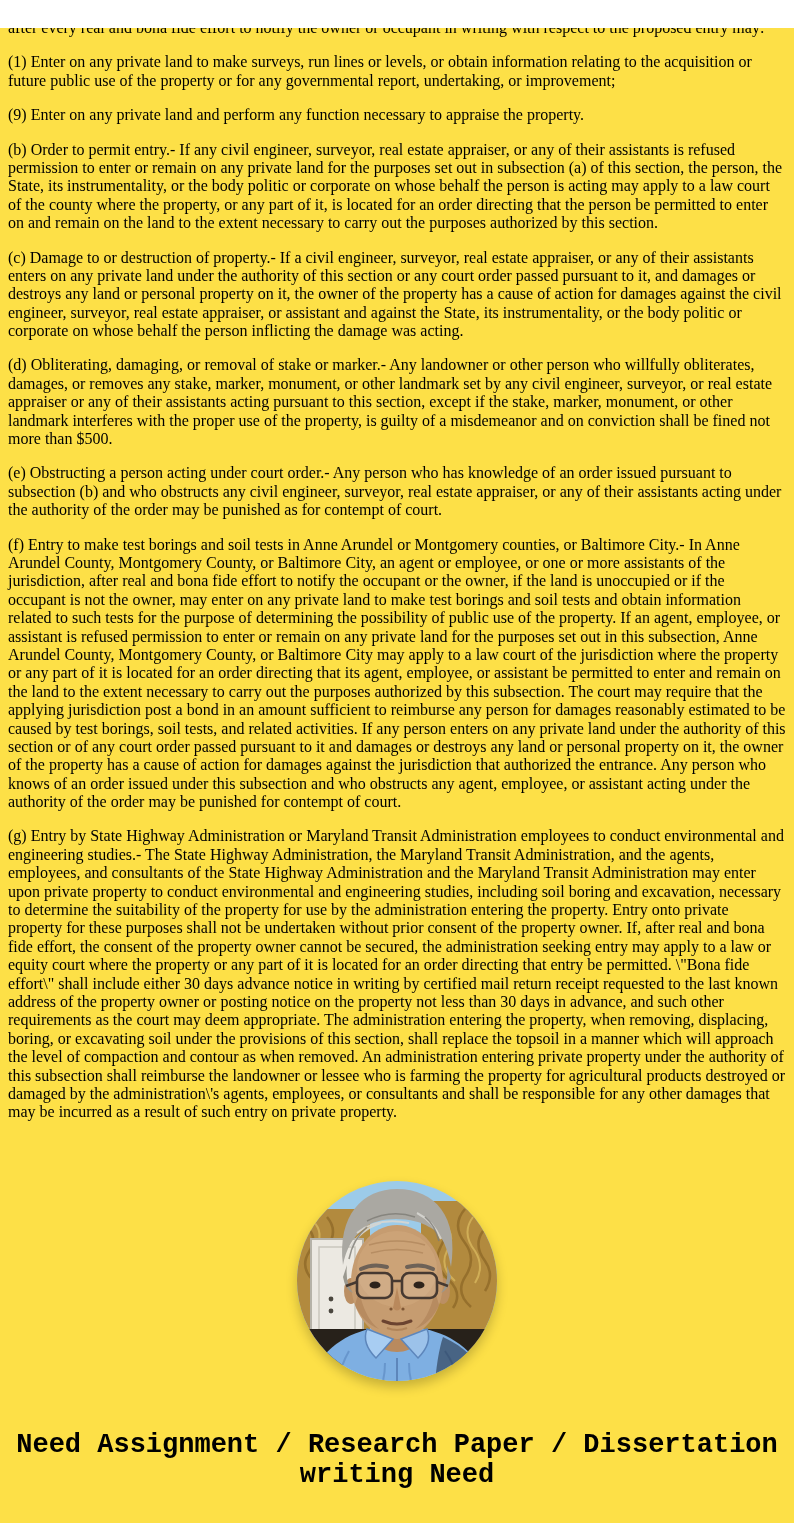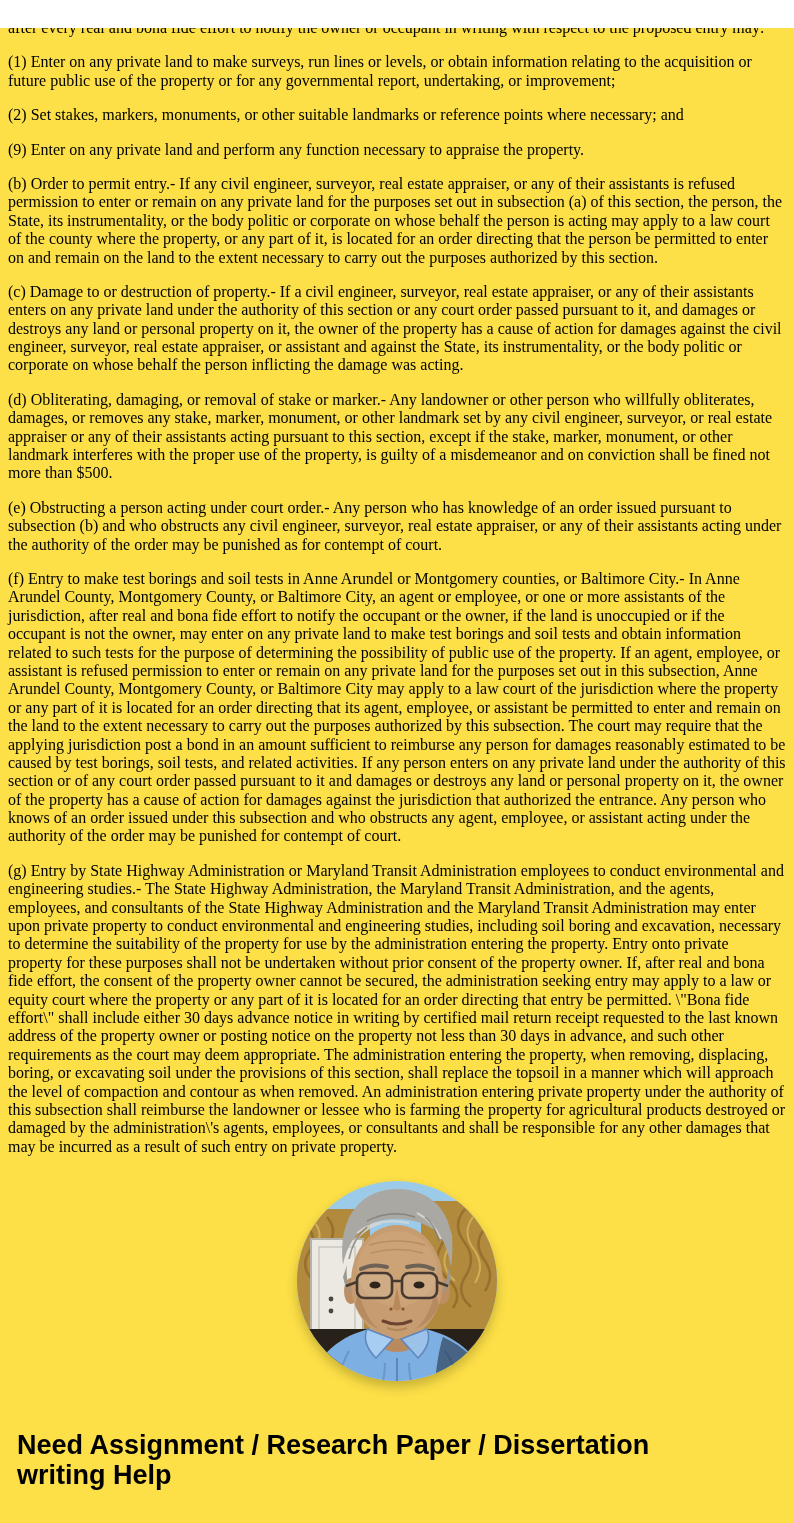--- a/index.html
+++ b/index.html
@@ -32,39 +32,38 @@
     width: 200px;
     height: 200px;
     border-radius: 50%;
     overflow: hidden;
     box-shadow: 0 6px 12px rgba(0,0,0,0.22);
   }
   .avatar-wrap svg { display: block; width: 200px; height: 200px; }
   .footer {
     position: absolute;
     top: 1402px;
-    left: 17px;
+    left: 0;
     right: 0;
-    text-align: left;
-    font-family: Liberation Sans, sans-serif;
+    text-align: center;
+    font-family: Liberation Mono, monospace;
     font-weight: bold;
     font-size: 27px;
     line-height: 30px;
     color: #000000;
   }
 </style>
 </head>
 <body>
 
 <div class="page">
 
   <div class="doc">
     <p class="intro-clipped">after every real and bona fide effort to notify the owner or occupant in writing with respect to the proposed entry may:</p>
     <p>(1) Enter on any private land to make surveys, run lines or levels, or obtain information relating to the acquisition or future public use of the property or for any governmental report, undertaking, or improvement;</p>
-    <p>(2) Set stakes, markers, monuments, or other suitable landmarks or reference points where necessary; and</p>
     <p>(9) Enter on any private land and perform any function necessary to appraise the property.</p>
     <p>(b) Order to permit entry.- If any civil engineer, surveyor, real estate appraiser, or any of their assistants is refused permission to enter or remain on any private land for the purposes set out in subsection (a) of this section, the person, the State, its instrumentality, or the body politic or corporate on whose behalf the person is acting may apply to a law court of the county where the property, or any part of it, is located for an order directing that the person be permitted to enter on and remain on the land to the extent necessary to carry out the purposes authorized by this section.</p>
     <p>(c) Damage to or destruction of property.- If a civil engineer, surveyor, real estate appraiser, or any of their assistants enters on any private land under the authority of this section or any court order passed pursuant to it, and damages or destroys any land or personal property on it, the owner of the property has a cause of action for damages against the civil engineer, surveyor, real estate appraiser, or assistant and against the State, its instrumentality, or the body politic or corporate on whose behalf the person inflicting the damage was acting.</p>
     <p>(d) Obliterating, damaging, or removal of stake or marker.- Any landowner or other person who willfully obliterates, damages, or removes any stake, marker, monument, or other landmark set by any civil engineer, surveyor, or real estate appraiser or any of their assistants acting pursuant to this section, except if the stake, marker, monument, or other landmark interferes with the proper use of the property, is guilty of a misdemeanor and on conviction shall be fined not more than $500.</p>
     <p>(e) Obstructing a person acting under court order.- Any person who has knowledge of an order issued pursuant to subsection (b) and who obstructs any civil engineer, surveyor, real estate appraiser, or any of their assistants acting under the authority of the order may be punished as for contempt of court.</p>
     <p>(f) Entry to make test borings and soil tests in Anne Arundel or Montgomery counties, or Baltimore City.- In Anne Arundel County, Montgomery County, or Baltimore City, an agent or employee, or one or more assistants of the jurisdiction, after real and bona fide effort to notify the occupant or the owner, if the land is unoccupied or if the occupant is not the owner, may enter on any private land to make test borings and soil tests and obtain information related to such tests for the purpose of determining the possibility of public use of the property. If an agent, employee, or assistant is refused permission to enter or remain on any private land for the purposes set out in this subsection, Anne Arundel County, Montgomery County, or Baltimore City may apply to a law court of the jurisdiction where the property or any part of it is located for an order directing that its agent, employee, or assistant be permitted to enter and remain on the land to the extent necessary to carry out the purposes authorized by this subsection. The court may require that the applying jurisdiction post a bond in an amount sufficient to reimburse any person for damages reasonably estimated to be caused by test borings, soil tests, and related activities. If any person enters on any private land under the authority of this section or of any court order passed pursuant to it and damages or destroys any land or personal property on it, the owner of the property has a cause of action for damages against the jurisdiction that authorized the entrance. Any person who knows of an order issued under this subsection and who obstructs any agent, employee, or assistant acting under the authority of the order may be punished for contempt of court.</p>
     <p>(g) Entry by State Highway Administration or Maryland Transit Administration employees to conduct environmental and engineering studies.- The State Highway Administration, the Maryland Transit Administration, and the agents, employees, and consultants of the State Highway Administration and the Maryland Transit Administration may enter upon private property to conduct environmental and engineering studies, including soil boring and excavation, necessary to determine the suitability of the property for use by the administration entering the property. Entry onto private property for these purposes shall not be undertaken without prior consent of the property owner. If, after real and bona fide effort, the consent of the property owner cannot be secured, the administration seeking entry may apply to a law or equity court where the property or any part of it is located for an order directing that entry be permitted. \"Bona fide effort\" shall include either 30 days advance notice in writing by certified mail return receipt requested to the last known address of the property owner or posting notice on the property not less than 30 days in advance, and such other requirements as the court may deem appropriate. The administration entering the property, when removing, displacing, boring, or excavating soil under the provisions of this section, shall replace the topsoil in a manner which will approach the level of compaction and contour as when removed. An administration entering private property under the authority of this subsection shall reimburse the landowner or lessee who is farming the property for agricultural products destroyed or damaged by the administration\'s agents, employees, or consultants and shall be responsible for any other damages that may be incurred as a result of such entry on private property.</p>
   </div>
 
   <div class="avatar-wrap">
@@ -163,16 +162,16 @@
       <path d="M90,147 q10,4 20,0" stroke="#a87a50" stroke-width="2" fill="none" opacity="0.7"></path>
 
       <path d="M70,148 L96,158 L79,177 C70,168 66,158 70,148 Z" stroke="#5d86bb" stroke-width="1.5" fill="#a8cdf2"></path>
       <path d="M130,148 L104,158 L121,177 C130,168 134,158 130,148 Z" fill="#9cc2ea" stroke="#5d86bb" stroke-width="1.5"></path>
       <path d="M100,177 L100,200" stroke="#5d86bb" stroke-width="2"></path>
     </svg>
   </div>
 
   <div class="footer">
     <div>Need Assignment / Research Paper / Dissertation</div>
-    <div>writing Help</div>
+    <div>writing Need</div>
   </div>
 
 </div>
 
 </body></html>

